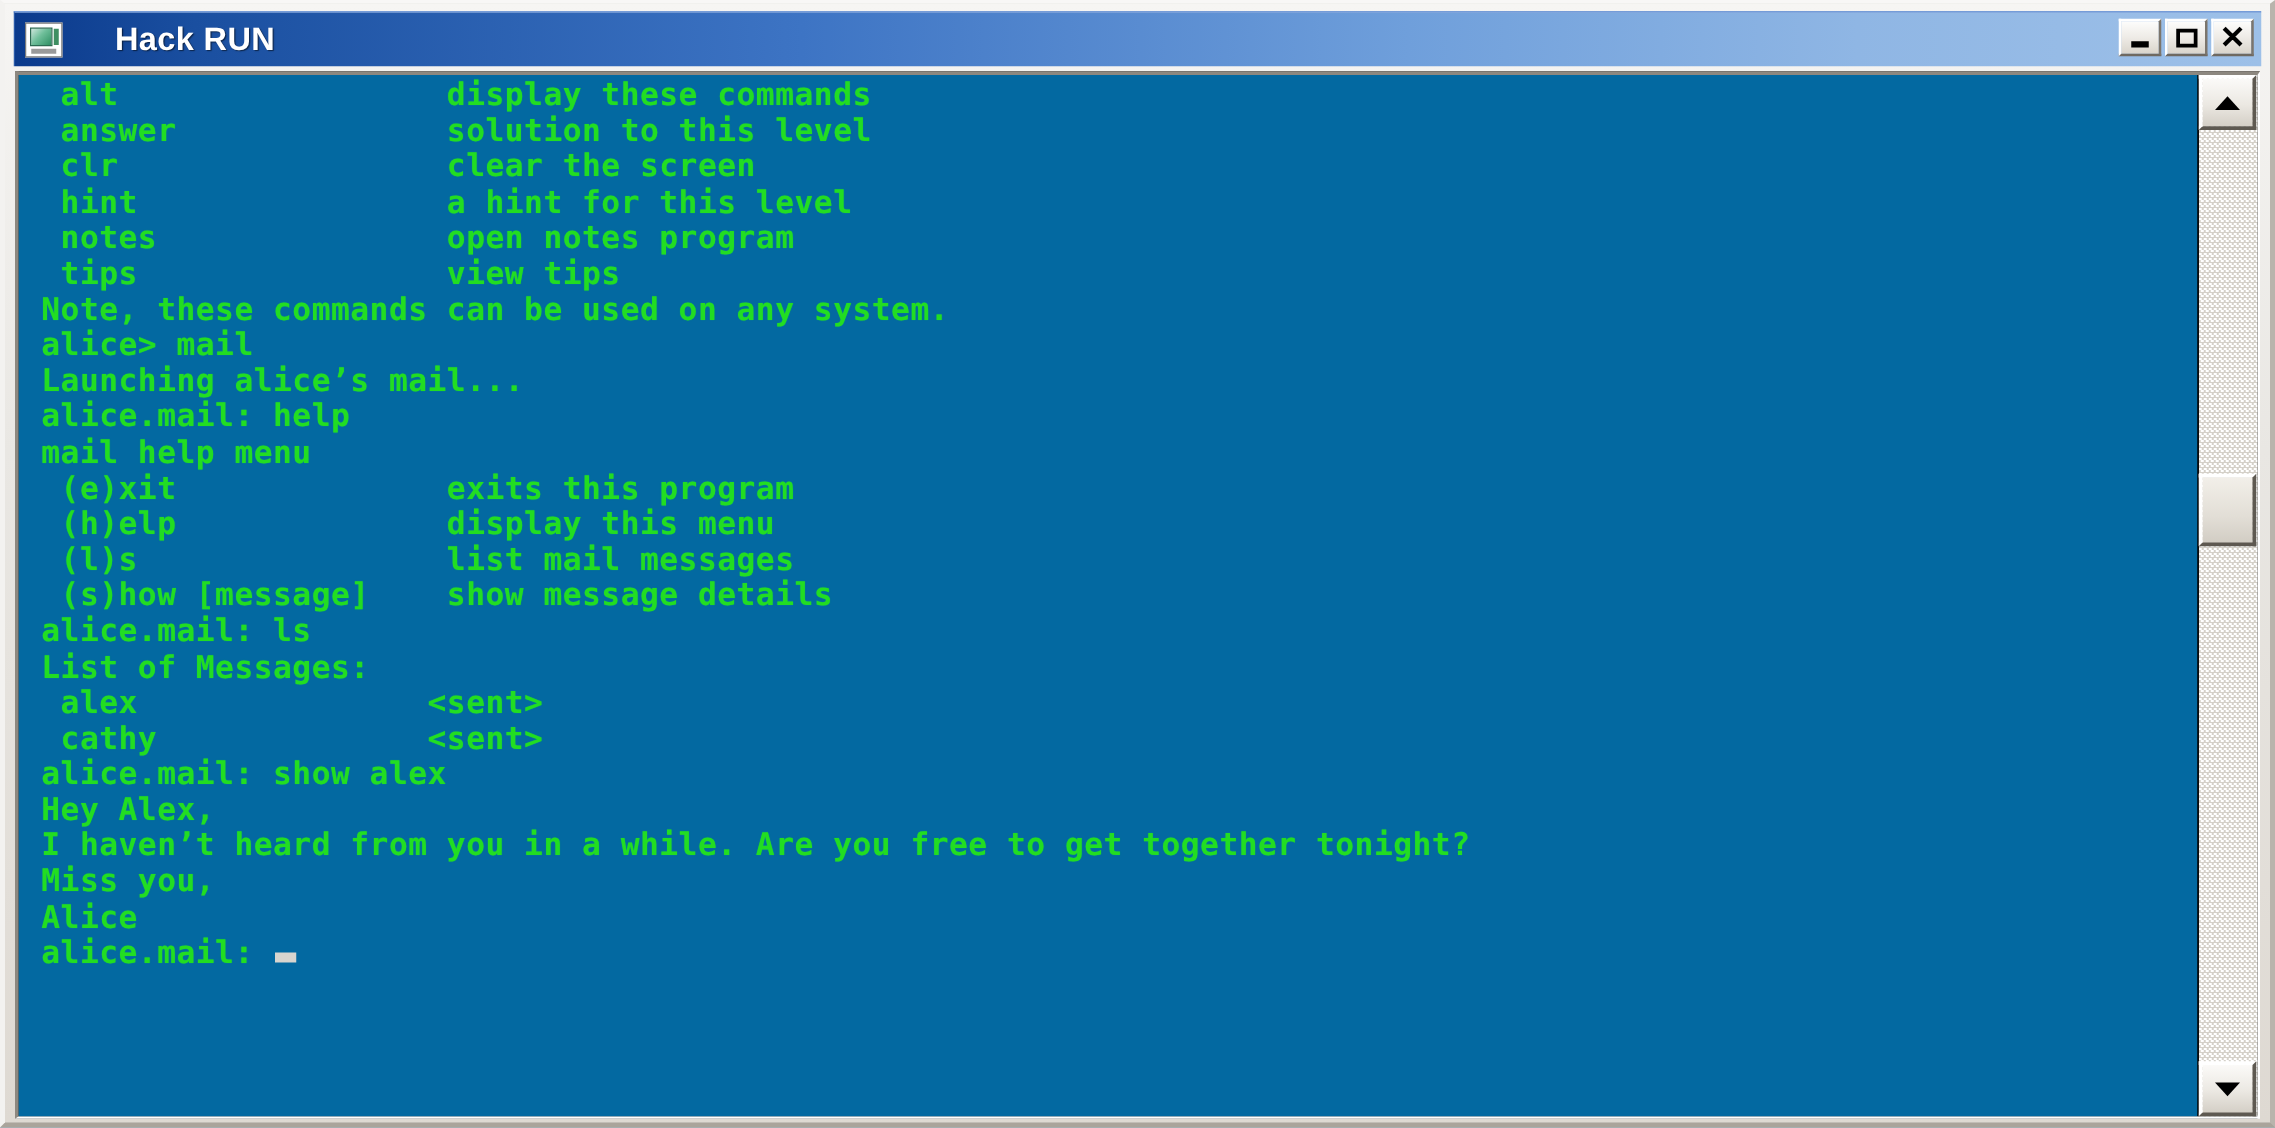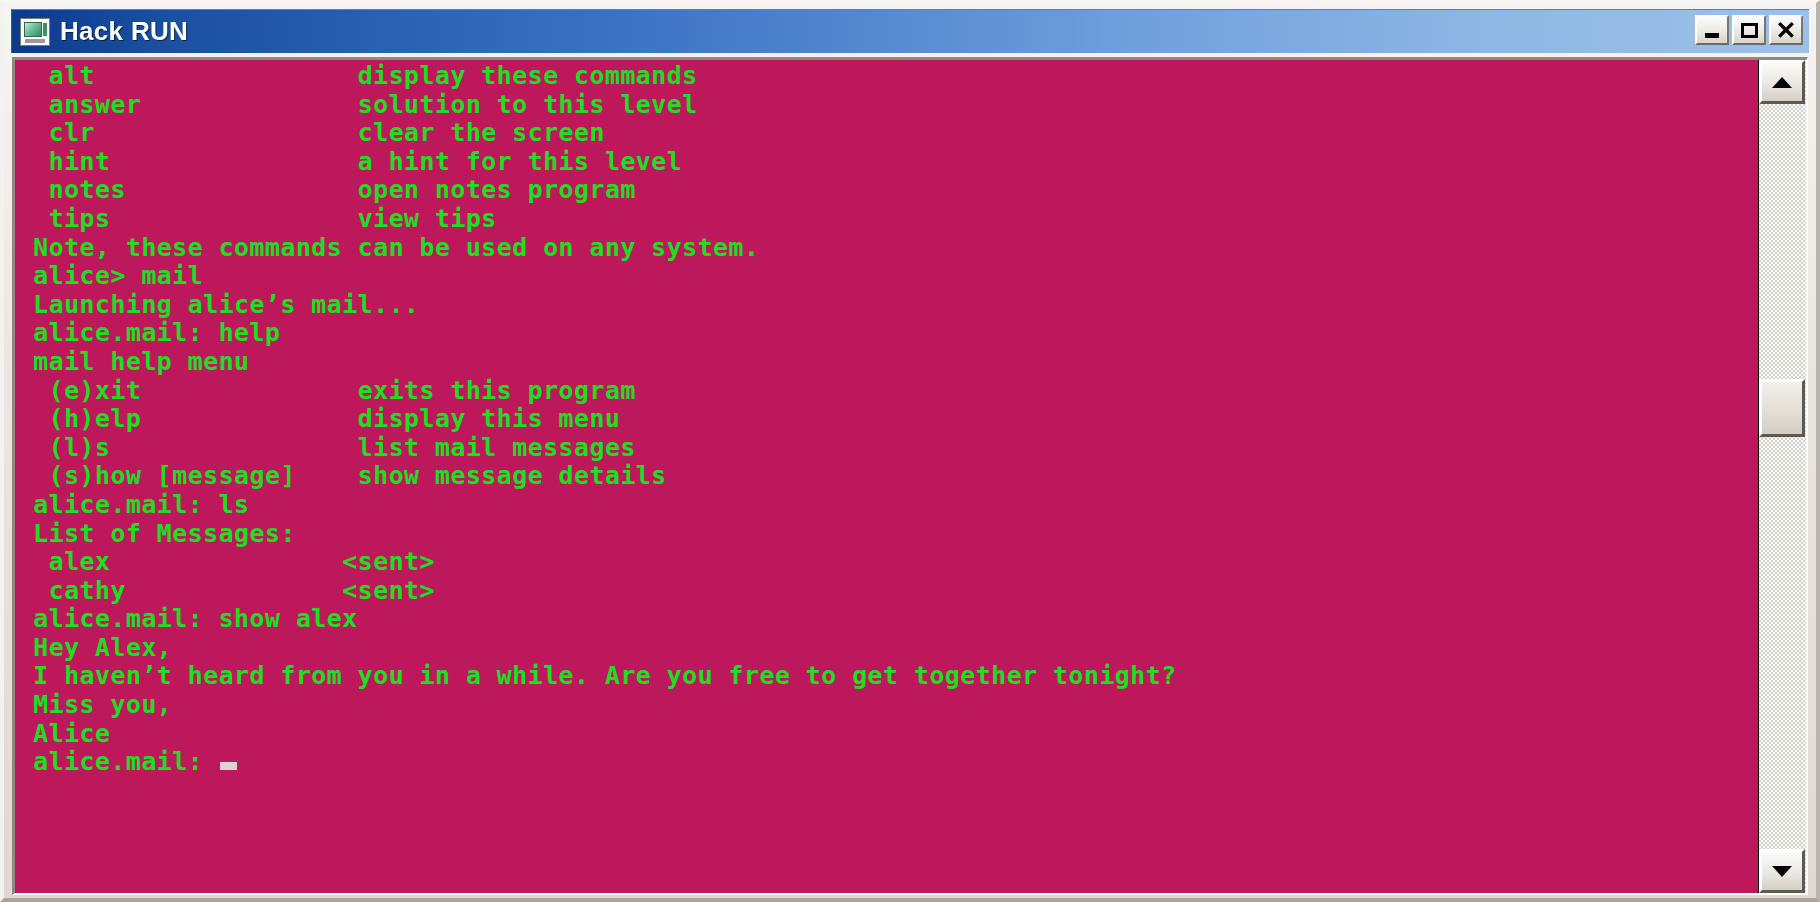--- a/index.html
+++ b/index.html
@@ -30,20 +30,21 @@
     position: relative;
     height: 44px;
     margin: 2px 2px 0 2px;
     background: linear-gradient(to right, #0b3a8c 0%, #1a4fa0 8%, #3d74c4 35%, #6f9fdb 62%, #8fb6e4 82%, #9dc0e8 100%);
     border-top: 1px solid #4b7fd0;
     border-left: 1px solid #2a5aa8;
     display: flex;
     align-items: center;
     padding-left: 8px;
     overflow: hidden;
+    gap: 32px;
   }
   #app-icon {
     width: 30px; height: 28px;
     background: #ffffff;
     border: 1px solid #7a7a7a;
     margin-right: 10px;
     position: relative;
     flex: 0 0 auto;
   }
   #app-icon .screen {
@@ -121,21 +122,21 @@
     height: 838px;
     background: #000;
     border-top: 3px solid #8d8880;
     border-left: 3px solid #8d8880;
     border-right: 2px solid #ffffff;
     border-bottom: 2px solid #ffffff;
     display: flex;
   }
   #terminal {
     flex: 1 1 auto;
-    background: #be185d;
+    background: #0369a1;
     overflow: hidden;
     position: relative;
     padding: 2px 0 0 0;
   }
   #lines {
     font-family: "DejaVu Sans Mono", "Liberation Mono", monospace;
     font-size: 25px;
     font-weight: bold;
     line-height: 28.6px;
     color: #22dd22;

